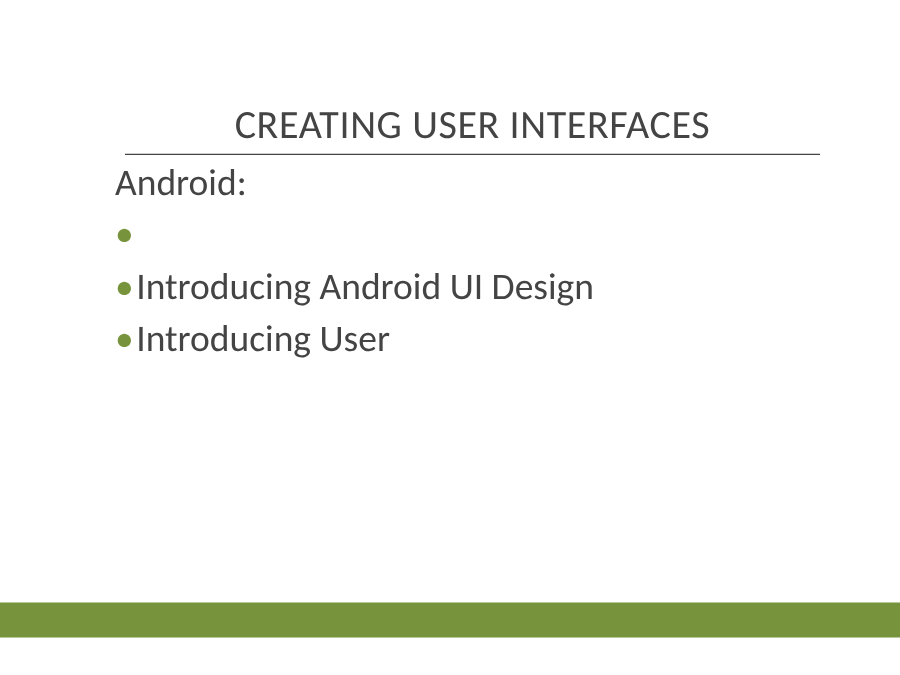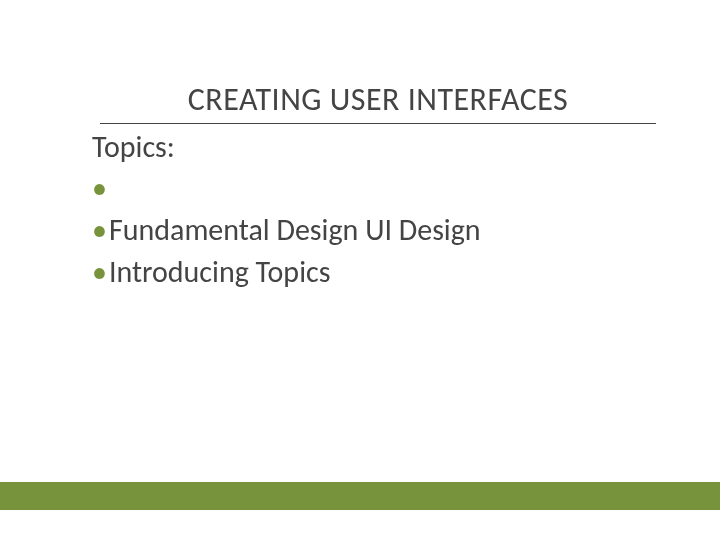--- a/index.html
+++ b/index.html
@@ -57,29 +57,29 @@
       width: 100%;
       height: 28px;
       background: #77933c;
     }
   </style>
 </head>
 <body>
 
 <div class="content">
   <h1 class="title">CREATING USER INTERFACES</h1>
-  <div class="subtitle">Topics:</div>
+  <div class="subtitle">Android:</div>
   <div class="bullet-list">
     <div class="bullet-item">
       <span class="bullet">•</span>
     </div>
     <div class="bullet-item">
       <span class="bullet">•</span>
-      <span>Fundamental Design UI Design</span>
+      <span>Introducing Android UI Design</span>
     </div>
     <div class="bullet-item">
       <span class="bullet">•</span>
-      <span>Introducing Topics</span>
+      <span>Introducing User</span>
     </div>
   </div>
 </div>
 
 <div class="bottom-bar"></div>
 
 </body></html>

